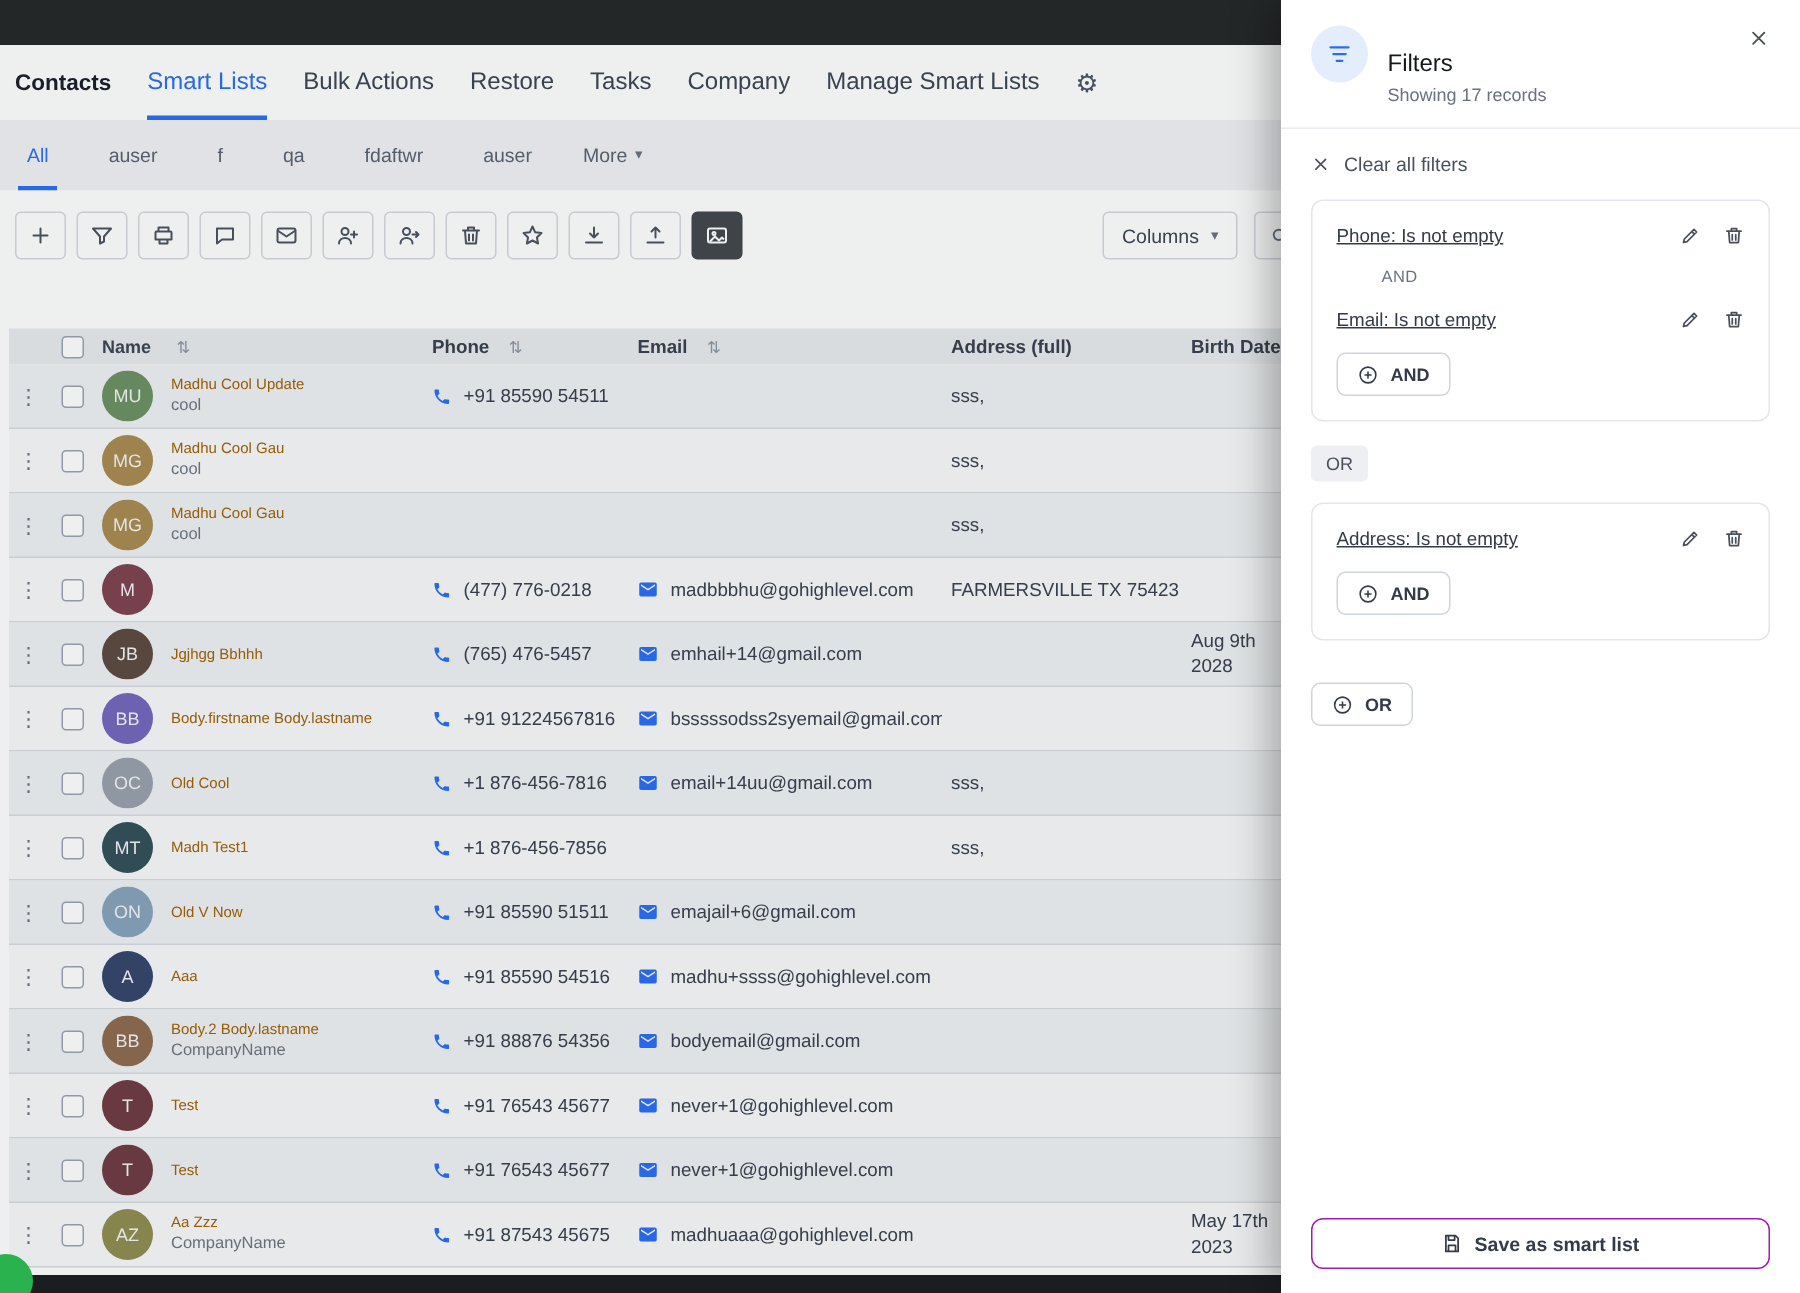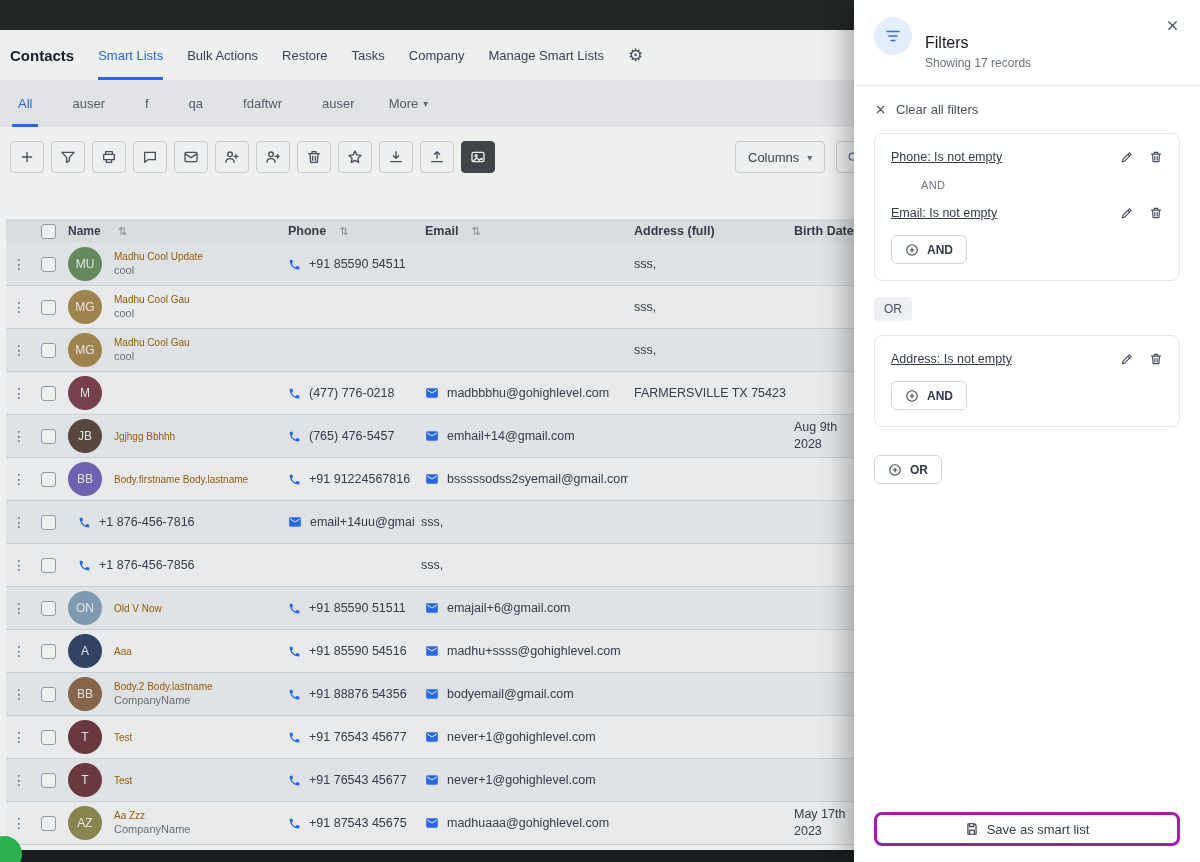--- a/index.html
+++ b/index.html
@@ -8,21 +8,21 @@
   svg{display:block}
   .ic{display:inline-flex}
   .ic svg{width:100%;height:100%}
 
   
   .main{position:absolute;inset:0}
   .topbar{height:30px;background:#262829}
   .nav{height:50px;background:#fff;display:flex;align-items:center;padding:0 10px;gap:24px}
   .brand{font-size:15px;font-weight:bold;color:#1a1f2b}
   .nav-tabs{display:flex;gap:24px;align-items:center;height:100%}
-  .nav-tab{font-size:13px;color:#3d4654;height:100%;display:flex;align-items:center;
+  .nav-tab{font-size:16px;color:#3d4654;height:100%;display:flex;align-items:center;
            border-bottom:3px solid transparent;box-sizing:border-box;padding-top:3px;cursor:pointer}
   .nav-tab.active{color:#2a6df5;border-bottom-color:#2a6df5}
   .gear{font-size:17px;color:#4b5563;cursor:pointer;line-height:1}
 
   .tabband{height:47px;background:#f0f2f5;display:flex;align-items:center;padding:0 12px}
   .st-tabs{display:flex;align-items:center;height:100%}
   .st-tab{font-size:13px;color:#5a6270;padding:0 6px;margin-right:28px;height:100%;display:flex;align-items:center;
           border-bottom:3px solid transparent;box-sizing:border-box;padding-top:3px;cursor:pointer}
   .st-tab.active{color:#2a6df5;border-bottom-color:#2a6df5}
   .more-tab{font-size:13px;color:#5a6270;display:flex;gap:5px;align-items:center;cursor:pointer}
@@ -98,22 +98,22 @@
   .and-btn,.or-btn{display:inline-flex;align-items:center;gap:8px;border:1px solid #cfd4db;border-radius:6px;
                    background:#fff;padding:0 13px;height:29px;font-size:12px;font-weight:bold;color:#333b48;
                    cursor:pointer;font-family:inherit}
   .and-btn{margin-top:15px}
   .btn-ic{width:14px;height:14px;display:inline-flex}
   .btn-ic svg{width:14px;height:14px}
   .or-badge{display:inline-block;background:#edeff2;border-radius:4px;padding:5px 10px;font-size:12px;
             color:#49505c;margin:2px 0 14px}
   .or-btn{margin-top:14px}
   .panel-footer{padding:14px 20px 16px}
-  .save-btn{width:100%;height:34px;border:3px solid #a21caf;border-radius:8px;background:#fff;display:flex;
-            align-items:center;justify-content:center;gap:8px;font-size:13px;font-weight:normal;color:#333b48;
+  .save-btn{width:100%;height:34px;border:1px solid #a21caf;border-radius:8px;background:#fff;display:flex;
+            align-items:center;justify-content:center;gap:8px;font-size:13px;font-weight:bold;color:#333b48;
             cursor:pointer;font-family:inherit}
   .save-btn .ic{width:14px;height:14px}
 </style>
 </head>
 <body>
 
 <div class="main">
   <div class="topbar"></div>
 
   <div class="nav">
@@ -418,20 +418,26 @@
             <span>bsssssodss2syemail@gmail.com</span>
           </div>
     <div class="cell c-address"></div>
     <div class="cell c-birth"><span></span></div>
   </div>
         <div class="trow grid odd">
     <div class="cell c-menu">⋮</div>
     <div class="cell c-check">
             <span class="checkbox"></span>
           </div>
+    <div class="cell c-name">
+      <span class="avatar" style="background:#98a1ad">OC</span>
+      <span class="nm">
+              <span class="nm-main">Old Cool</span>
+            </span>
+    </div>
     <div class="cell c-phone">
             <span class="ic row-ic">
               <svg viewBox="0 0 24 24" fill="currentColor">
                 <path d="M6.62 10.79a15.05 15.05 0 0 0 6.59 6.59l2.2-2.2a1 1 0 0 1 1.01-.24c1.12.37 2.33.57 3.58.57a1 1 0 0 1 1 1V20a1 1 0 0 1-1 1C10.61 21 3 13.39 3 4a1 1 0 0 1 1-1h3.5a1 1 0 0 1 1 1c0 1.25.2 2.45.57 3.57a1 1 0 0 1-.25 1.02l-2.2 2.2z"></path>
               </svg>
             </span>
             <span>+1 876-456-7816</span>
           </div>
     <div class="cell c-email">
             <span class="ic row-ic">
@@ -442,20 +448,26 @@
             <span>email+14uu@gmail.com</span>
           </div>
     <div class="cell c-address">sss,</div>
     <div class="cell c-birth"><span></span></div>
   </div>
         <div class="trow grid even">
     <div class="cell c-menu">⋮</div>
     <div class="cell c-check">
             <span class="checkbox"></span>
           </div>
+    <div class="cell c-name">
+      <span class="avatar" style="background:#34505a">MT</span>
+      <span class="nm">
+              <span class="nm-main">Madh Test1</span>
+            </span>
+    </div>
     <div class="cell c-phone">
             <span class="ic row-ic">
               <svg viewBox="0 0 24 24" fill="currentColor">
                 <path d="M6.62 10.79a15.05 15.05 0 0 0 6.59 6.59l2.2-2.2a1 1 0 0 1 1.01-.24c1.12.37 2.33.57 3.58.57a1 1 0 0 1 1 1V20a1 1 0 0 1-1 1C10.61 21 3 13.39 3 4a1 1 0 0 1 1-1h3.5a1 1 0 0 1 1 1c0 1.25.2 2.45.57 3.57a1 1 0 0 1-.25 1.02l-2.2 2.2z"></path>
               </svg>
             </span>
             <span>+1 876-456-7856</span>
           </div>
     <div class="cell c-email"></div>
     <div class="cell c-address">sss,</div>

